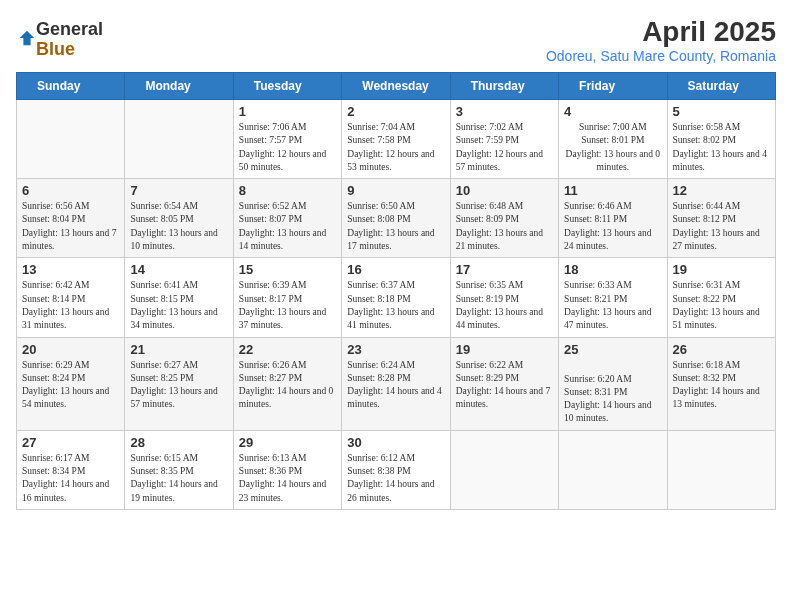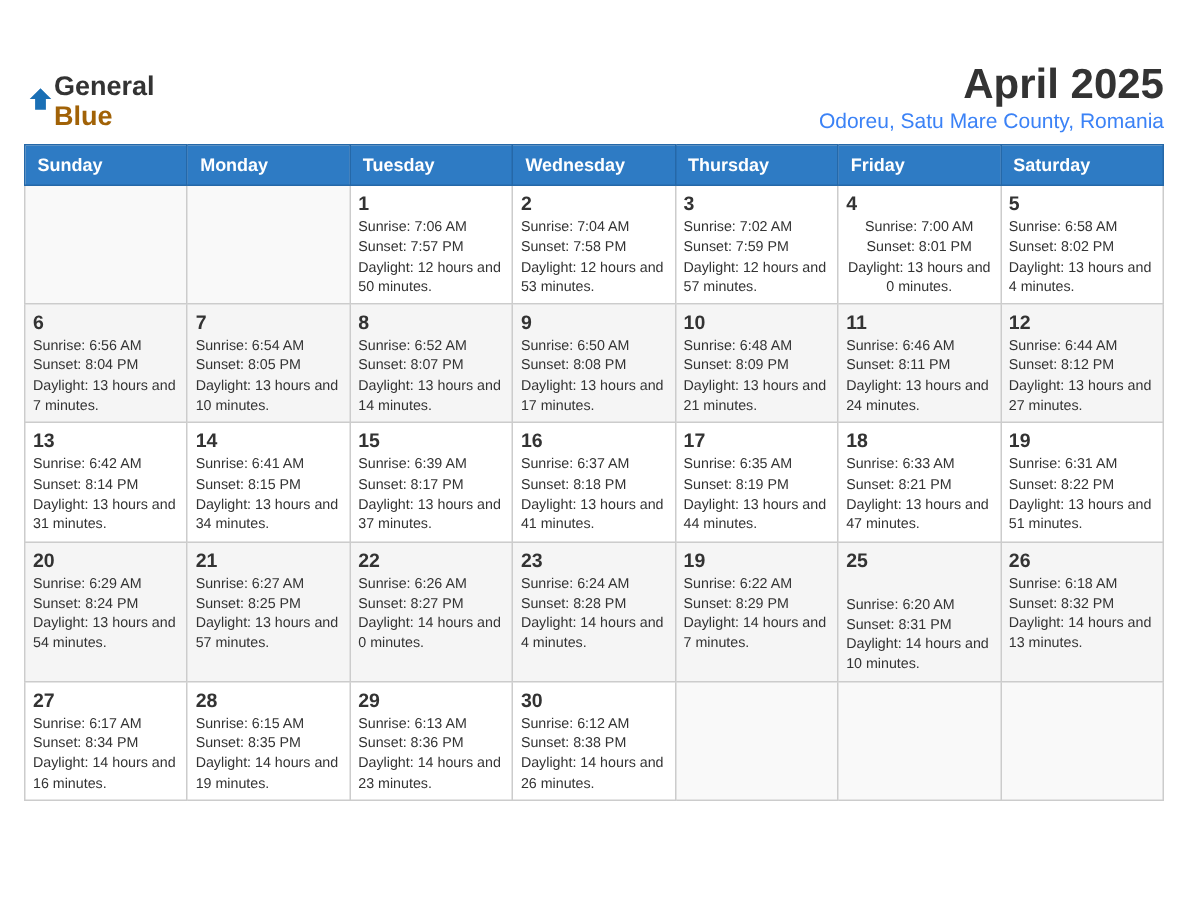--- a/index.html
+++ b/index.html
@@ -6,23 +6,22 @@
     body {
       font-family: Arial, sans-serif;
       background: #fff;
       width: 792px;
       min-height: 612px;
       padding: 16px;
     }
     .header {
       display: flex;
       justify-content: space-between;
-      align-items: flex-end;
+      align-items: center;
       margin-bottom: 8px;
-      margin-top: 24px;
     }
     .logo {
       display: flex;
       align-items: center;
     }
     .logo-text {
       font-size: 18px;
       font-weight: bold;
       line-height: 1.1;
     }
@@ -48,21 +47,21 @@
     .calendar {
       width: 100%;
       border-collapse: collapse;
       border: 1px solid #ccc;
     }
     .calendar th {
       background-color: #2e7bc4;
       color: #fff;
       font-size: 12px;
       font-weight: bold;
-      padding: 6px 8px;
+      padding: 6px 20px;
       text-align: left;
       border: 1px solid #2568a8;
     }
     .calendar td {
       vertical-align: top;
       border: 1px solid #ccc;
       padding: 4px 5px;
       width: 108px;
       min-height: 80px;
       background: #fff;
@@ -75,20 +74,21 @@
     .day-number {
       font-size: 13px;
       font-weight: bold;
       color: #333;
       margin-bottom: 2px;
     }
     .day-info {
       font-size: 9.5px;
       color: #333;
       line-height: 1.4;
+      font-family: Liberation Serif, serif;
     }
     .row-shaded td {
       background-color: #f5f5f5;
     }
   </style>
 </head>
 <body>
 
 <div class="header">
   <div class="logo">

